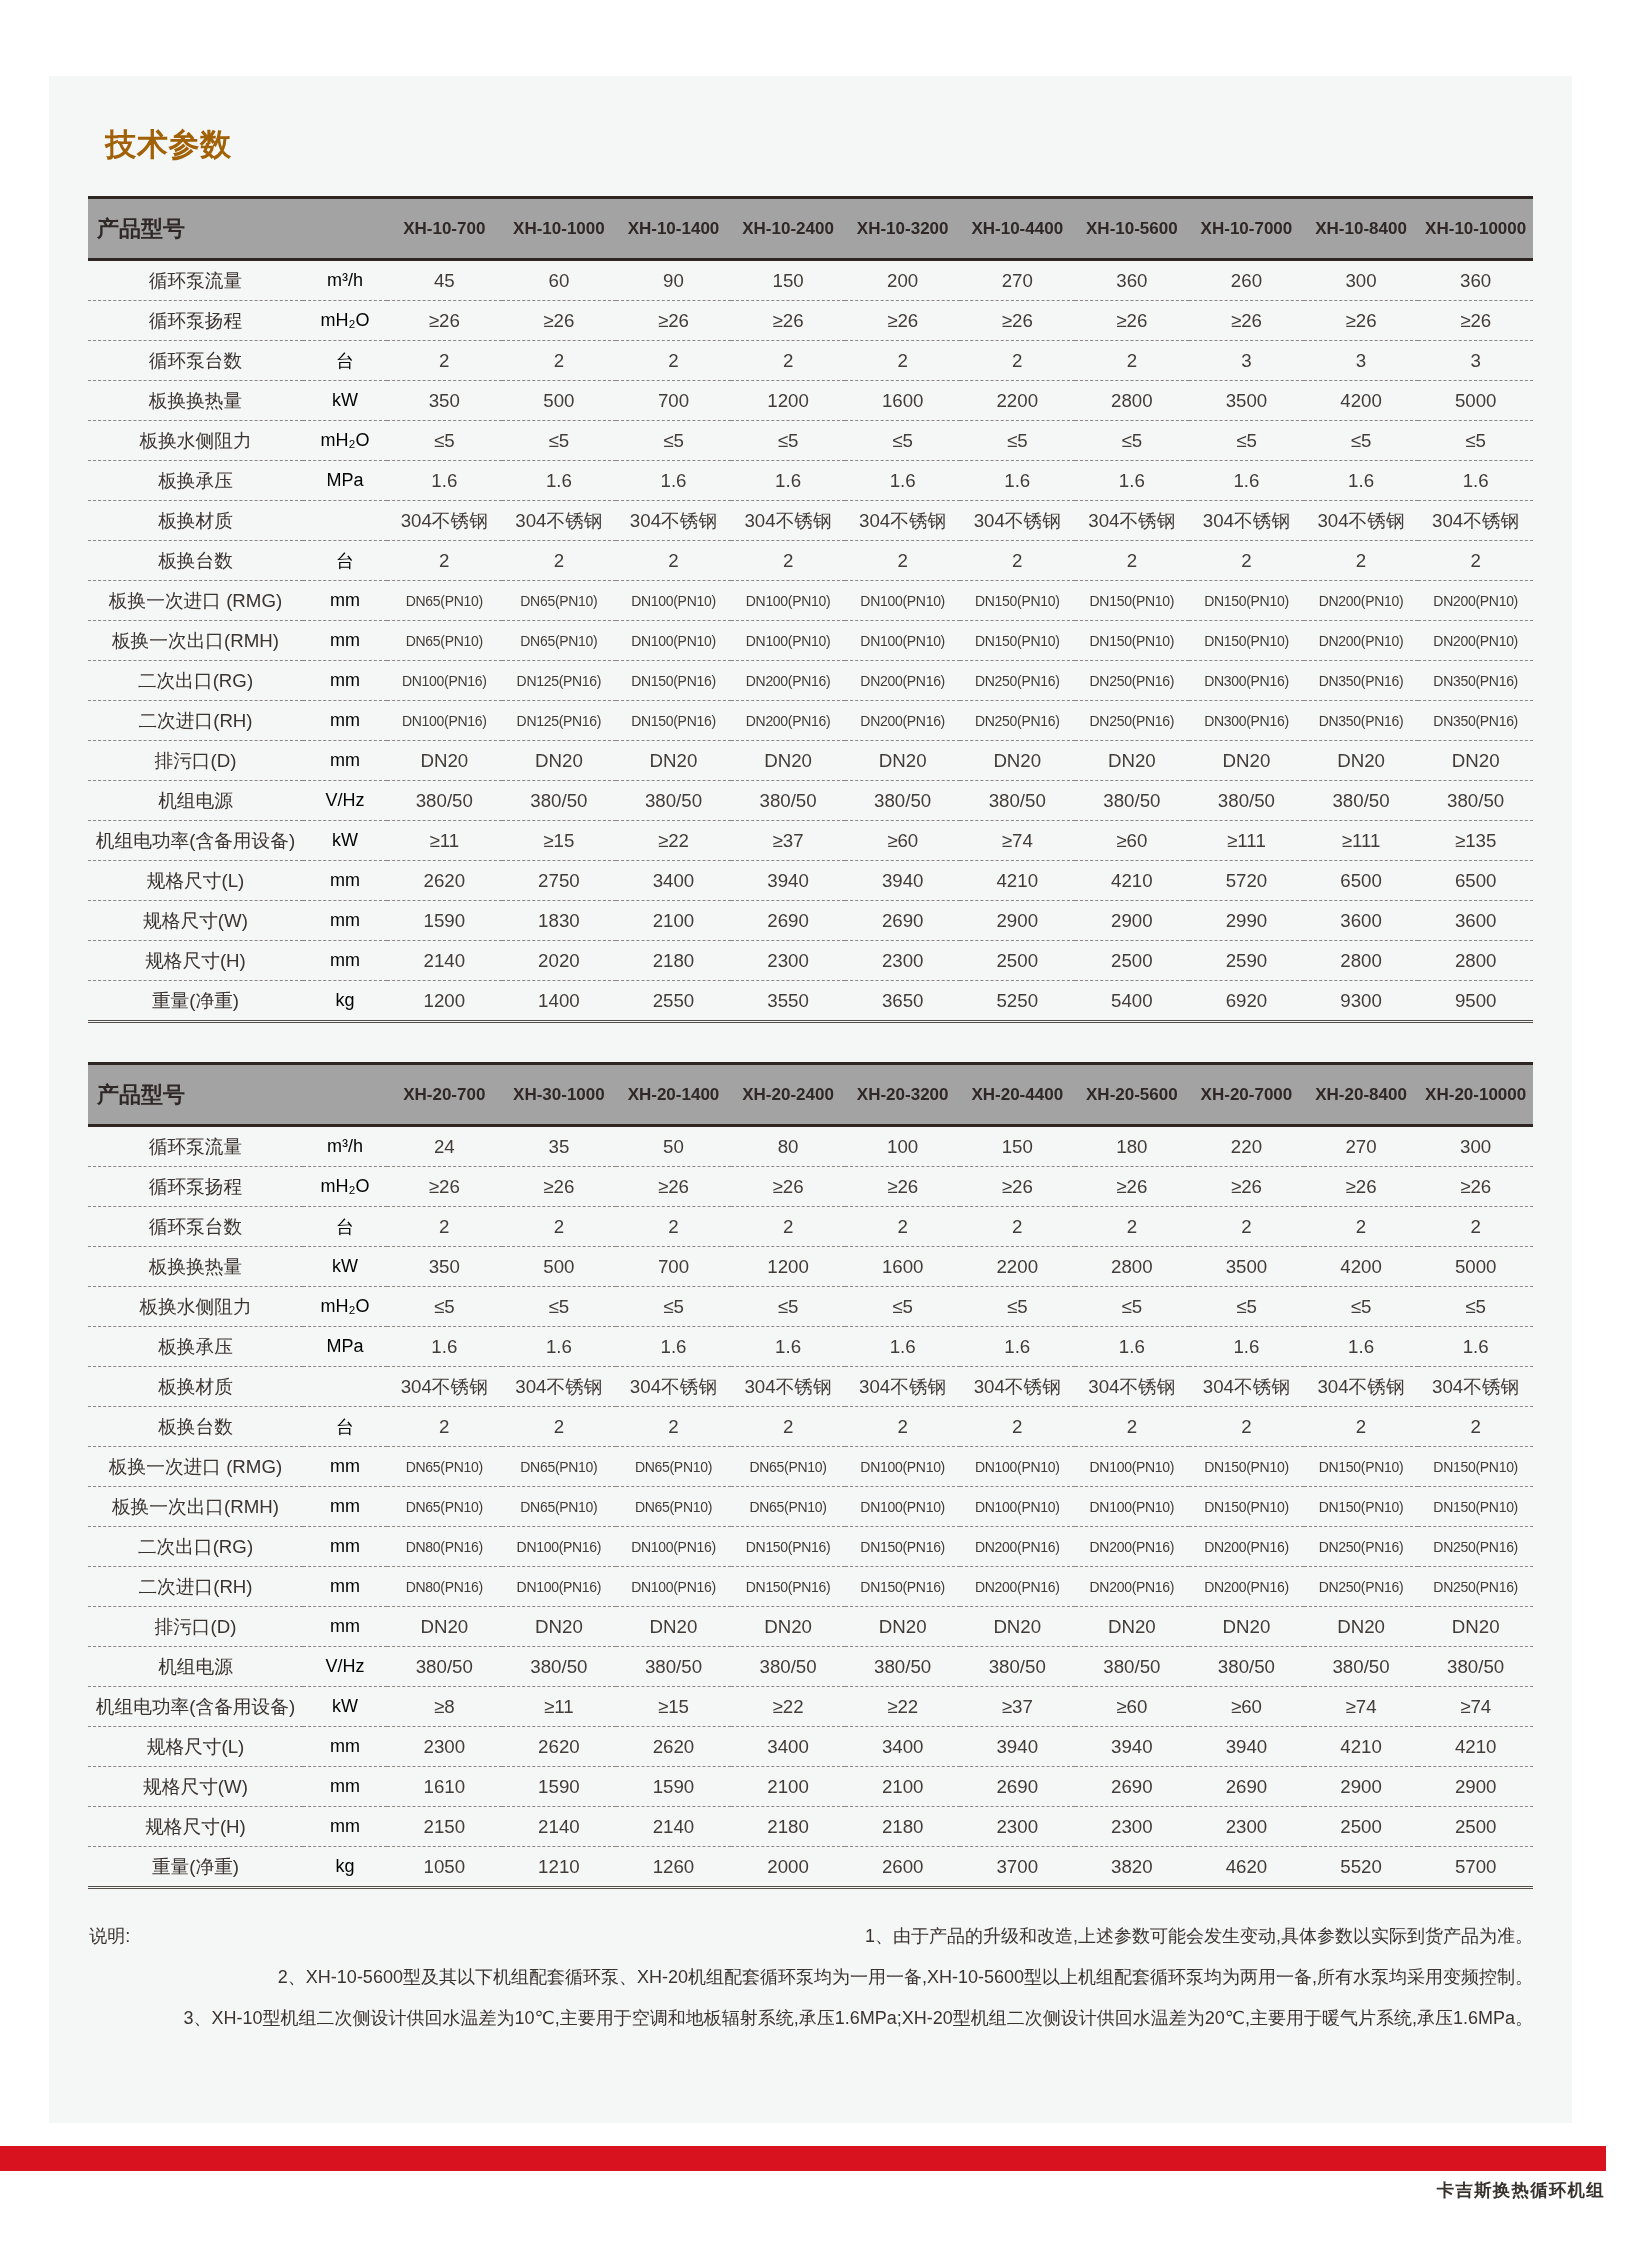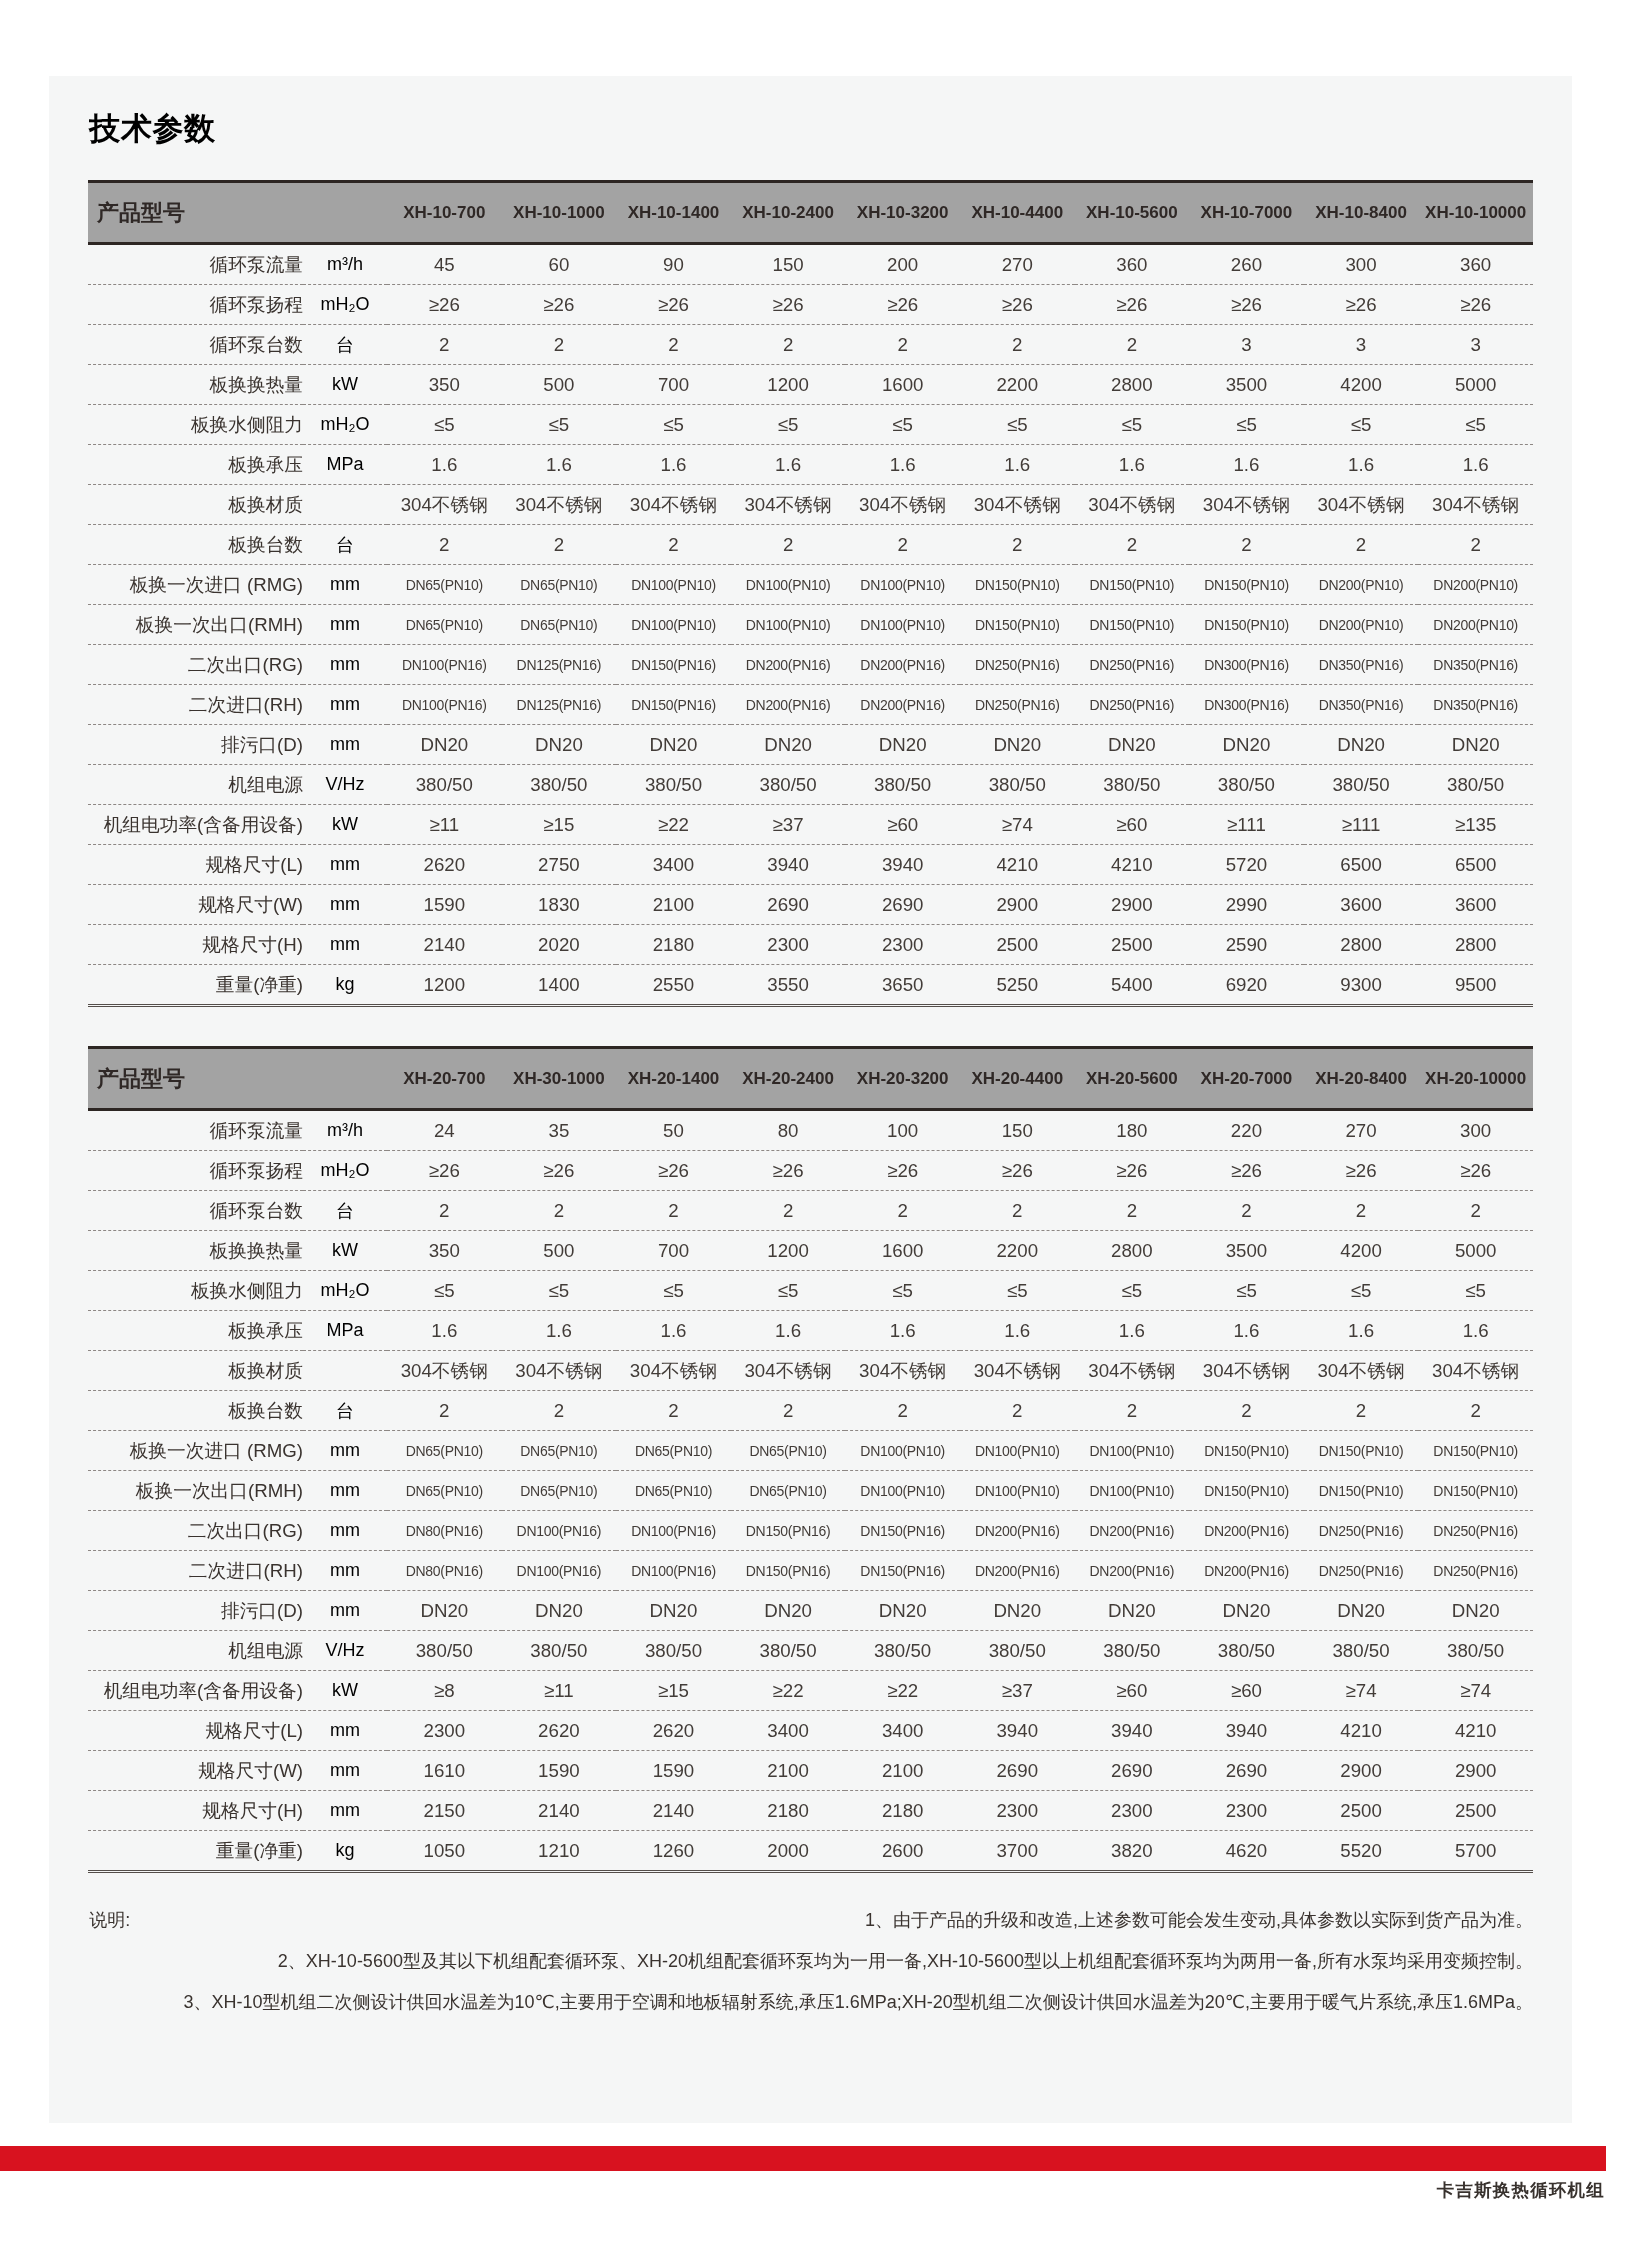--- a/index.html
+++ b/index.html
@@ -7,43 +7,43 @@
     width:1648px;height:2261px;position:relative;background:#ffffff;
     font-family:"Liberation Sans","DejaVu Sans",sans-serif;
     color:#3a3330;overflow:hidden;
   }
   .panel{
     position:absolute;left:49px;top:76px;width:1523px;height:2047px;
     background:#f5f6f6;
   }
   .panel-inner{padding:0 39px 0 39px;}
   .page-title{
-    margin:0;padding:32px 0 0 1.3px;
-    font-size:31px;font-weight:bold;color:#000000;letter-spacing:0.6px;
+    margin:16px;padding:32px 0 0 1.3px;
+    font-size:31px;font-weight:bold;color:#a16207;letter-spacing:0.6px;
   }
   table.spec{
     width:100%;border-collapse:collapse;table-layout:fixed;
   }
   table.spec-1{margin-top:30px;}
   table.spec-2{margin-top:39px;}
   table.spec col.c-label{width:215px;}
   table.spec col.c-unit{width:84px;}
   table.spec thead th{
     height:57px;background:#a3a3a3;vertical-align:middle;
     border-top:3.2px solid #2d2623;border-bottom:3.2px solid #2d2623;
     color:#2f2826;
   }
   th.h-label{text-align:left;padding-left:9px;font-size:22px;font-weight:bold;}
   th.h-model{font-size:17px;font-weight:bold;text-align:center;padding:0 1.3px;}
   table.spec tbody td{
     height:39px;vertical-align:middle;padding:0;
   }
   table.spec tbody tr + tr td{border-top:1.3px dashed #8d8784;}
   table.spec tbody tr:last-child td{border-bottom:3.9px double #544e4a;}
-  td.r-label{text-align:right;padding-left:9px;font-size:18.7px;color:#3a332f;}
+  td.r-label{text-align:center;padding-left:9px;font-size:18.7px;color:#3a332f;}
   td.r-unit{text-align:center;font-size:18px;color:#000000;}
   td.r-val{text-align:center;font-size:18.7px;color:#423c38;}
   td.r-val.dn{font-size:14px;letter-spacing:-0.3px;}
   .notes{
     position:relative;margin-top:27px;padding-left:52px;
     font-size:18px;color:#3a332f;
   }
   .note-prefix{position:absolute;left:1.3px;top:0;line-height:41px;}
   .note-item{line-height:41px;white-space:nowrap;text-align:right;}
   .red-bar{

